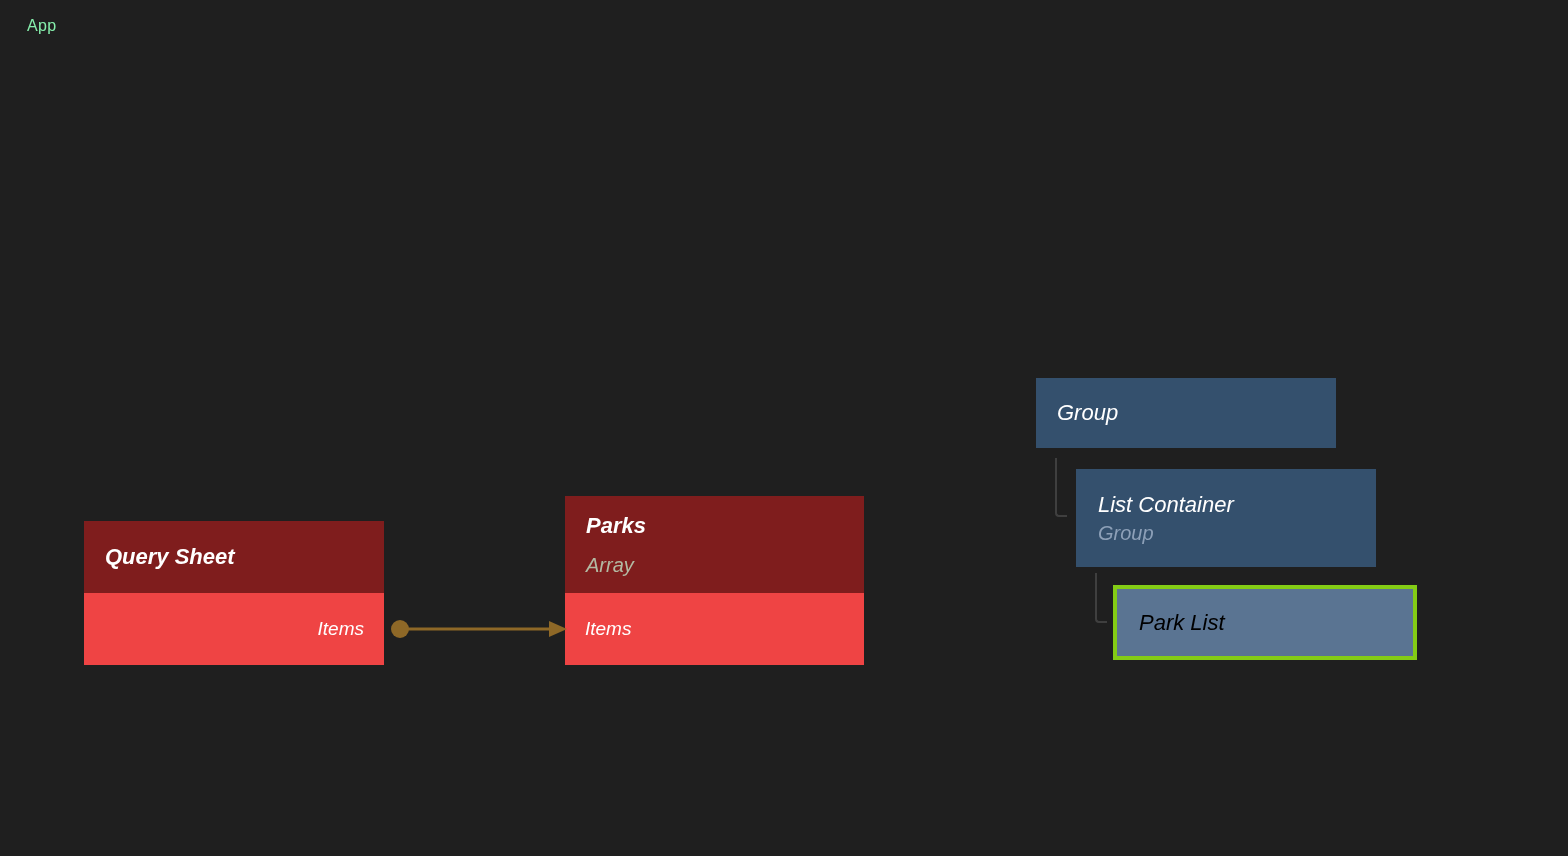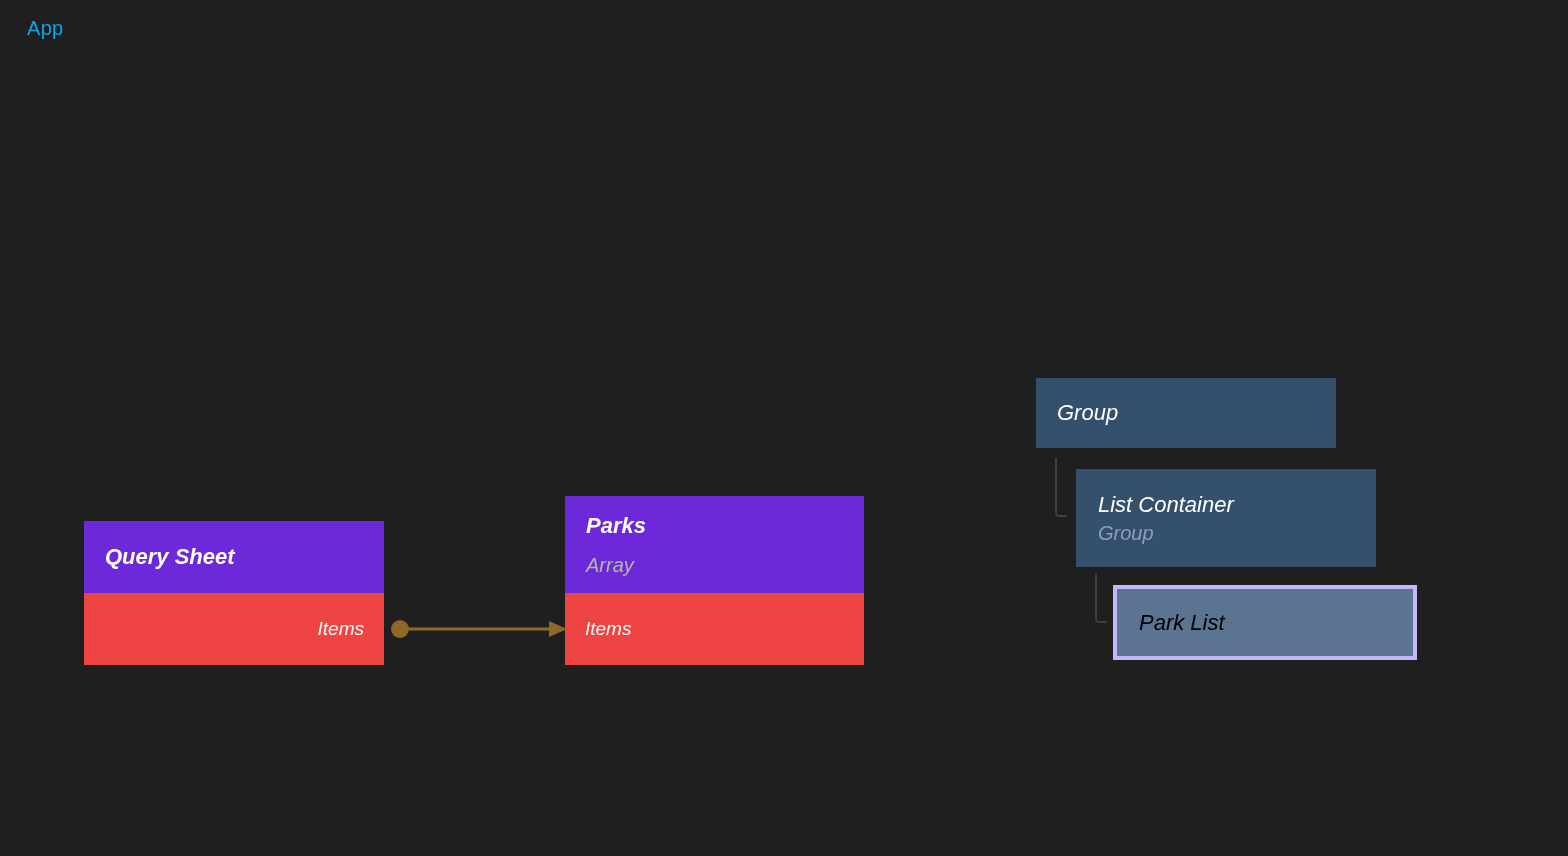--- a/index.html
+++ b/index.html
@@ -6,28 +6,28 @@
   html, body { width: 1568px; height: 856px; overflow: hidden; }
   body {
     background: #1f1f1f;
     font-family: "Liberation Sans", "DejaVu Sans", sans-serif;
     position: relative;
   }
   .canvas { position: absolute; inset: 0; }
 
   .app-label {
     position: absolute; left: 27px; top: 17px;
-    font-size: 20px; color: #0ea5e9; letter-spacing: 0.3px;
+    font-size: 16px; color: #86efac; letter-spacing: 0.3px;
   }
 
   .node { position: absolute; font-style: italic; }
 
   
   .flow-node .hdr {
-    background: #6d28d9; color: #ffffff;
+    background: #7f1d1d; color: #ffffff;
     display: flex; flex-direction: column; justify-content: center;
     padding-left: 21px;
   }
   .flow-node .hdr .title { font-size: 22px; font-weight: 600; color: #ffffff; }
   .flow-node .hdr .subtitle { font-size: 20px; color: #b3baa3; margin-top: 15px; }
   .flow-node .bdy {
     background: #ef4444; color: #ffffff;
     display: flex; align-items: center;
   }
   .flow-node .bdy.out { justify-content: flex-end; padding-right: 20px; }
@@ -48,21 +48,21 @@
   
   .tree-node { background: #34506d; color: #ffffff; }
   #group { left: 1036px; top: 378px; width: 300px; height: 70px;
            display: flex; align-items: center; padding-left: 21px; }
   #group .title { font-size: 22px; }
   #list-container { left: 1076px; top: 469px; width: 300px; height: 98px;
            display: flex; flex-direction: column; justify-content: center; padding-left: 22px; }
   #list-container .title { font-size: 22px; }
   #list-container .subtitle { font-size: 20px; color: #8da0b8; margin-top: 4px; }
   #park-list { left: 1113px; top: 585px; width: 304px; height: 75px;
-           background: #5a7492; border: 4px solid #c4b5fd;
+           background: #5a7492; border: 4px solid #84cc16;
            display: flex; align-items: center; padding-left: 22px; }
   #park-list .title { font-size: 22px; }
 
   
   .tree-connector {
     position: absolute;
     border-left: 2px solid #3f3f3f;
     border-bottom: 2px solid #3f3f3f;
     border-bottom-left-radius: 4px;
   }

